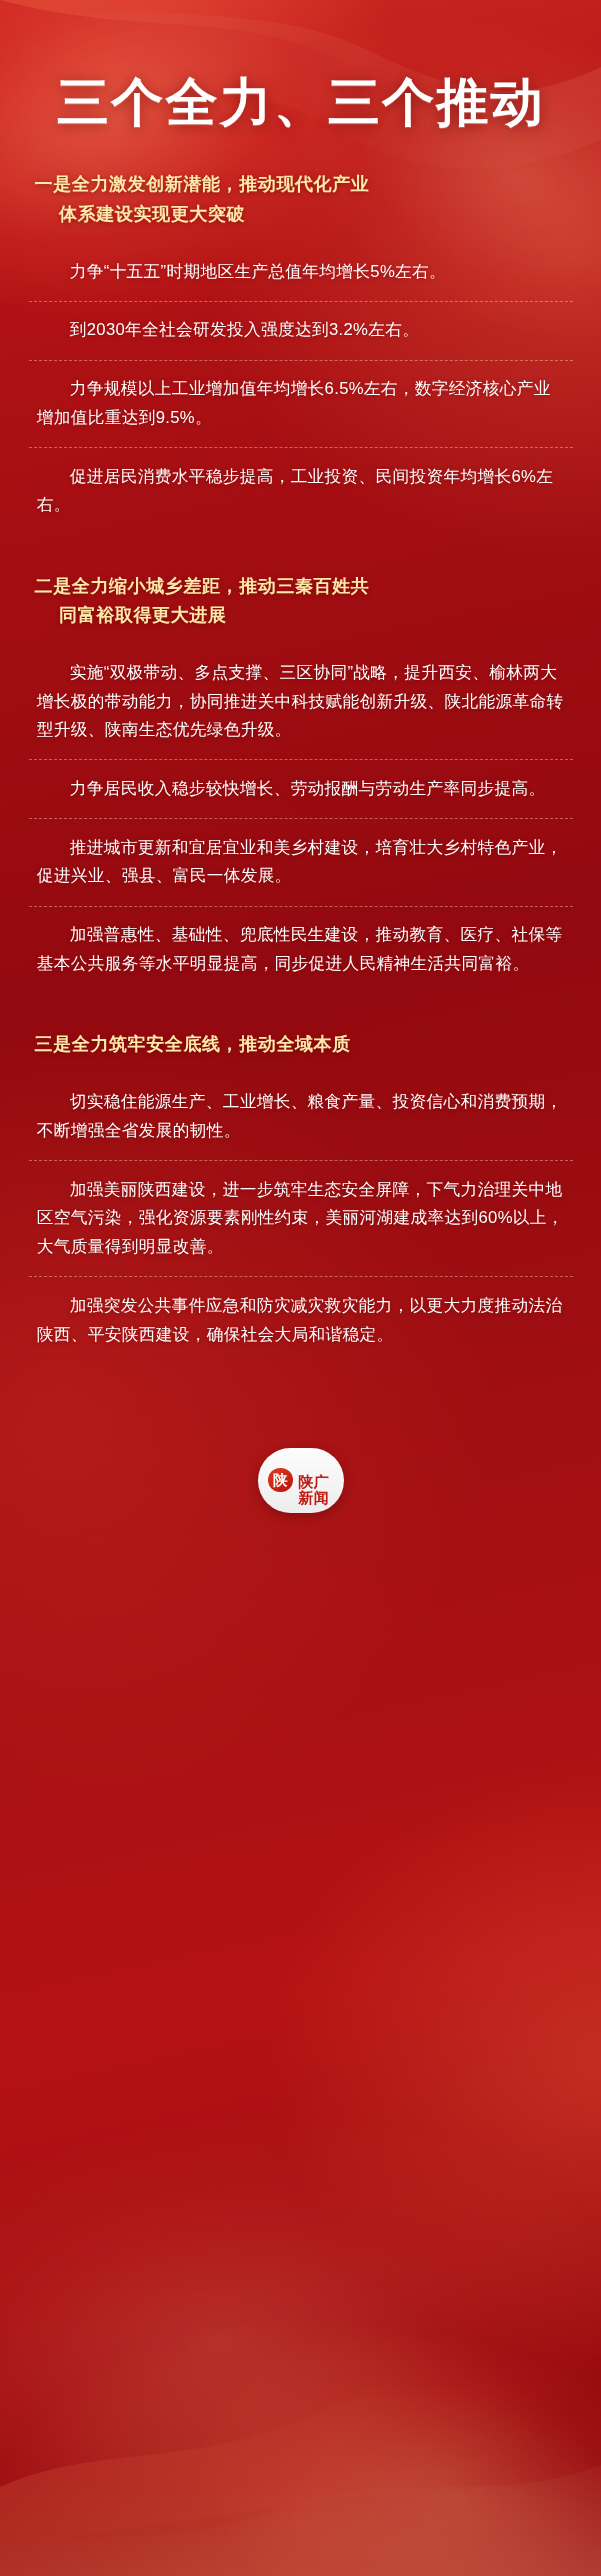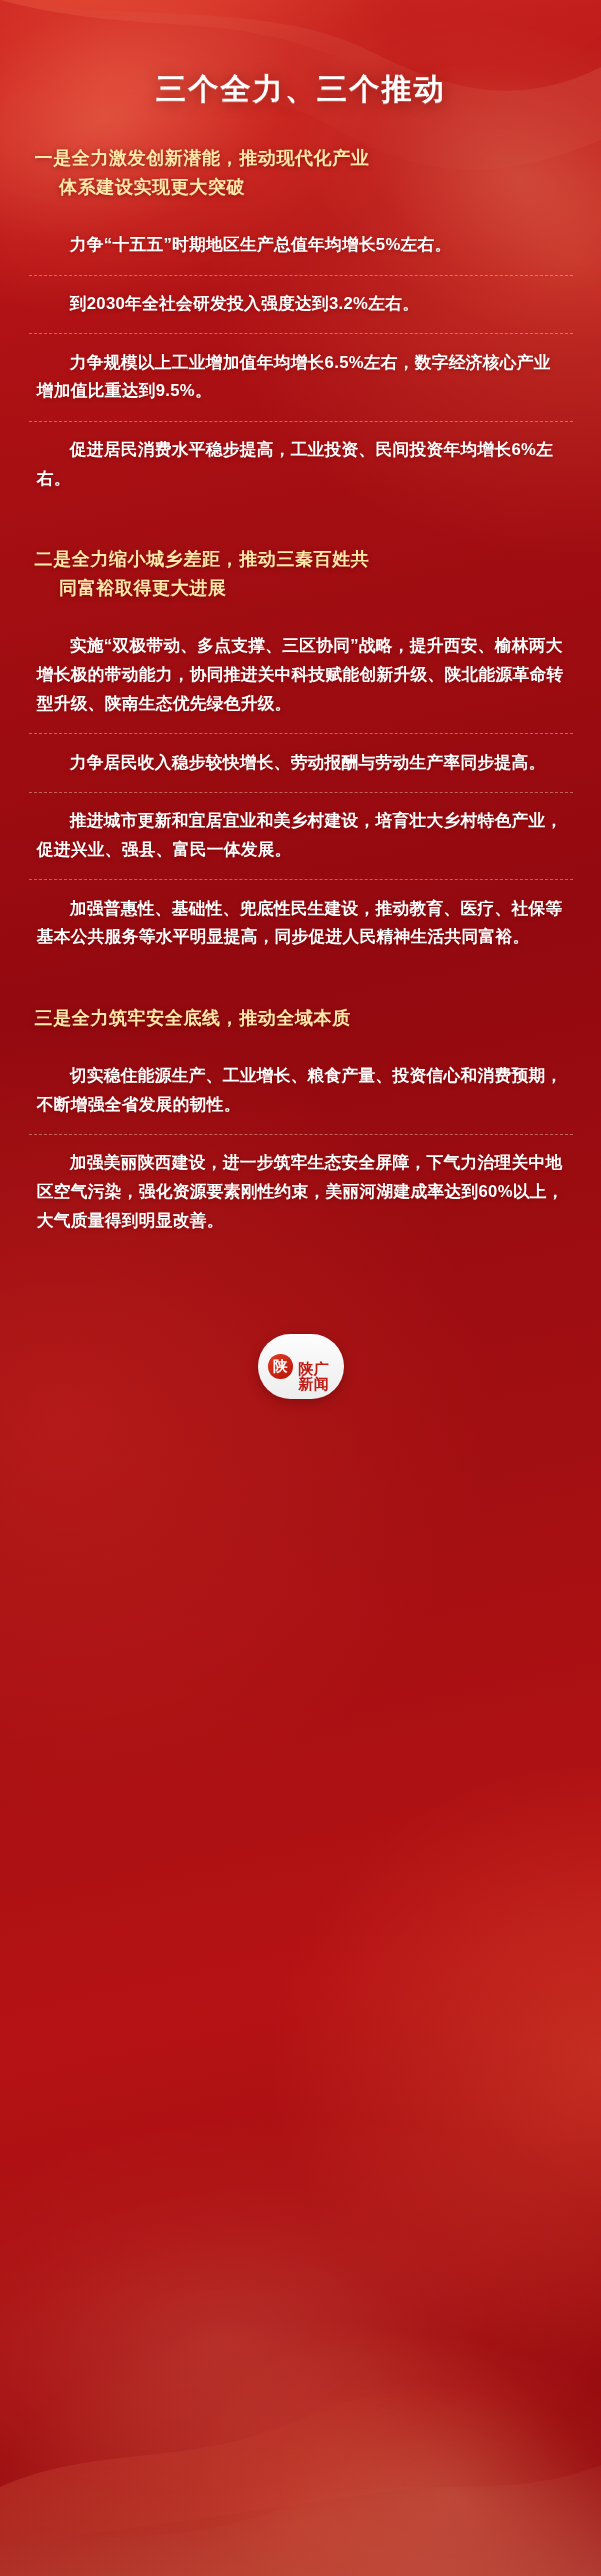--- a/index.html
+++ b/index.html
@@ -65,21 +65,21 @@
   .content {
     position: relative;
     z-index: 3;
     padding: 0 29px;
   }
 
   .title {
     padding-top: 71px;
     text-align: center;
     color: #ffffff;
-    font-size: 30px;
+    font-size: 52px;
     font-weight: bold;
     letter-spacing: 2.2px;
     line-height: 1.2;
     text-shadow: 0 2.2px 12.3px rgba(90,0,0,0.55), 0 0.6px 0 rgba(255,210,180,0.35);
   }
 
   .section {
     margin-top: 37px;
   }
   .sec-heading {
@@ -96,21 +96,20 @@
     text-indent: 24.5px;
   }
 
   .items {
     margin-top: 14.5px;
   }
   .item {
     position: relative;
     padding: 14.5px 7.8px 14.5px 7.8px;
     border-bottom: 1.1px dashed rgba(255,220,190,0.42);
-    font-weight: bold;
   }
   .item:last-child {
     border-bottom: none;
   }
   .item p {
     margin: 0;
     color: #ffffff;
     font-size: 16.7px;
     line-height: 1.72;
     letter-spacing: 0.3px;
@@ -248,20 +247,23 @@
       <div class="sec-heading">
         <span>三是全力筑牢安全底线，推动全域本质</span>
       </div>
       <div class="items">
         <div class="item">
           <p>切实稳住能源生产、工业增长、粮食产量、投资信心和消费预期，不断增强全省发展的韧性。</p>
         </div>
         <div class="item">
           <p>加强美丽陕西建设，进一步筑牢生态安全屏障，下气力治理关中地区空气污染，强化资源要素刚性约束，美丽河湖建成率达到60%以上，大气质量得到明显改善。</p>
         </div>
+        <div class="item">
+          <p>加强突发公共事件应急和防灾减灾救灾能力，以更大力度推动法治陕西、平安陕西建设，确保社会大局和谐稳定。</p>
+        </div>
       </div>
     </div>
 
     <div class="logo-wrap">
       <div class="logo">
         <div class="logo-mark">陕</div>
         <div class="logo-text">
           <span>陕广</span>
           <span>新闻</span>
         </div>

